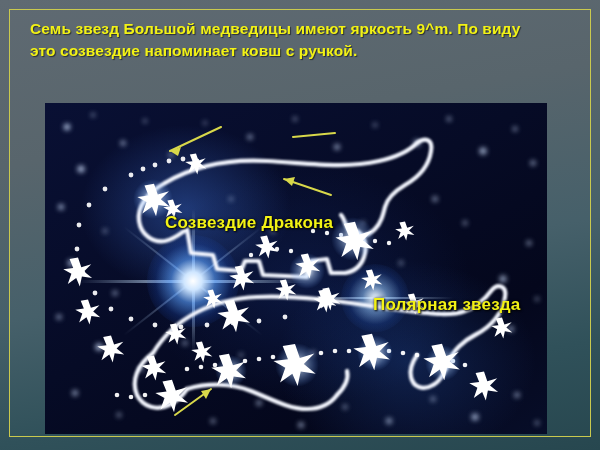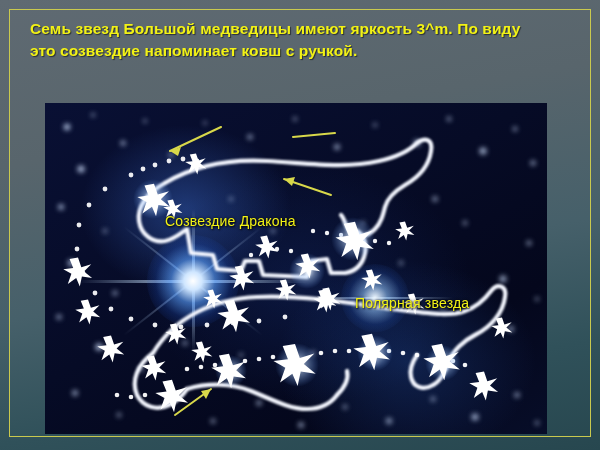--- a/index.html
+++ b/index.html
@@ -69,38 +69,38 @@
   .flare2 .hray{
     position:absolute;left:-78px;top:-1px;width:156px;height:2px;
     background:linear-gradient(90deg,rgba(120,180,255,0),rgba(205,230,255,.7) 50%,rgba(120,180,255,0));
   }
 
   svg.sky{position:absolute;inset:0;width:502px;height:331px;}
 
   .lbl{
     position:absolute;
     color:#f2f215;
-    font-weight:normal;
-    font-size:14px;
+    font-weight:bold;
+    font-size:17px;
     letter-spacing:0.2px;
     text-shadow:1px 1px 2px rgba(0,0,0,.9), 0 0 3px rgba(0,0,0,.8);
     white-space:nowrap;
   }
   #lbl-drakon{left:120px;top:110px;}
   #lbl-malaya{left:335px;top:123px;}
-  #lbl-polar{left:310px;top:192px;}
+  #lbl-polar{left:328px;top:192px;}
 </style>
 </head>
 <body>
 
 <div id="slide">
 
   <div id="frame"></div>
 
-  <div id="title">Семь звезд Большой медведицы имеют яркость 3^m. По виду это созвездие напоминает ковш с ручкой.</div>
+  <div id="title">Семь звезд Большой медведицы имеют яркость 9^m. По виду это созвездие напоминает ковш с ручкой.</div>
 
   <div id="photo">
 
     <div class="skybase"></div>
 
     <div class="flare">
       <div class="dray1"></div>
         <div class="dray2"></div>
       <div class="hray"></div>
         <div class="vray"></div>

